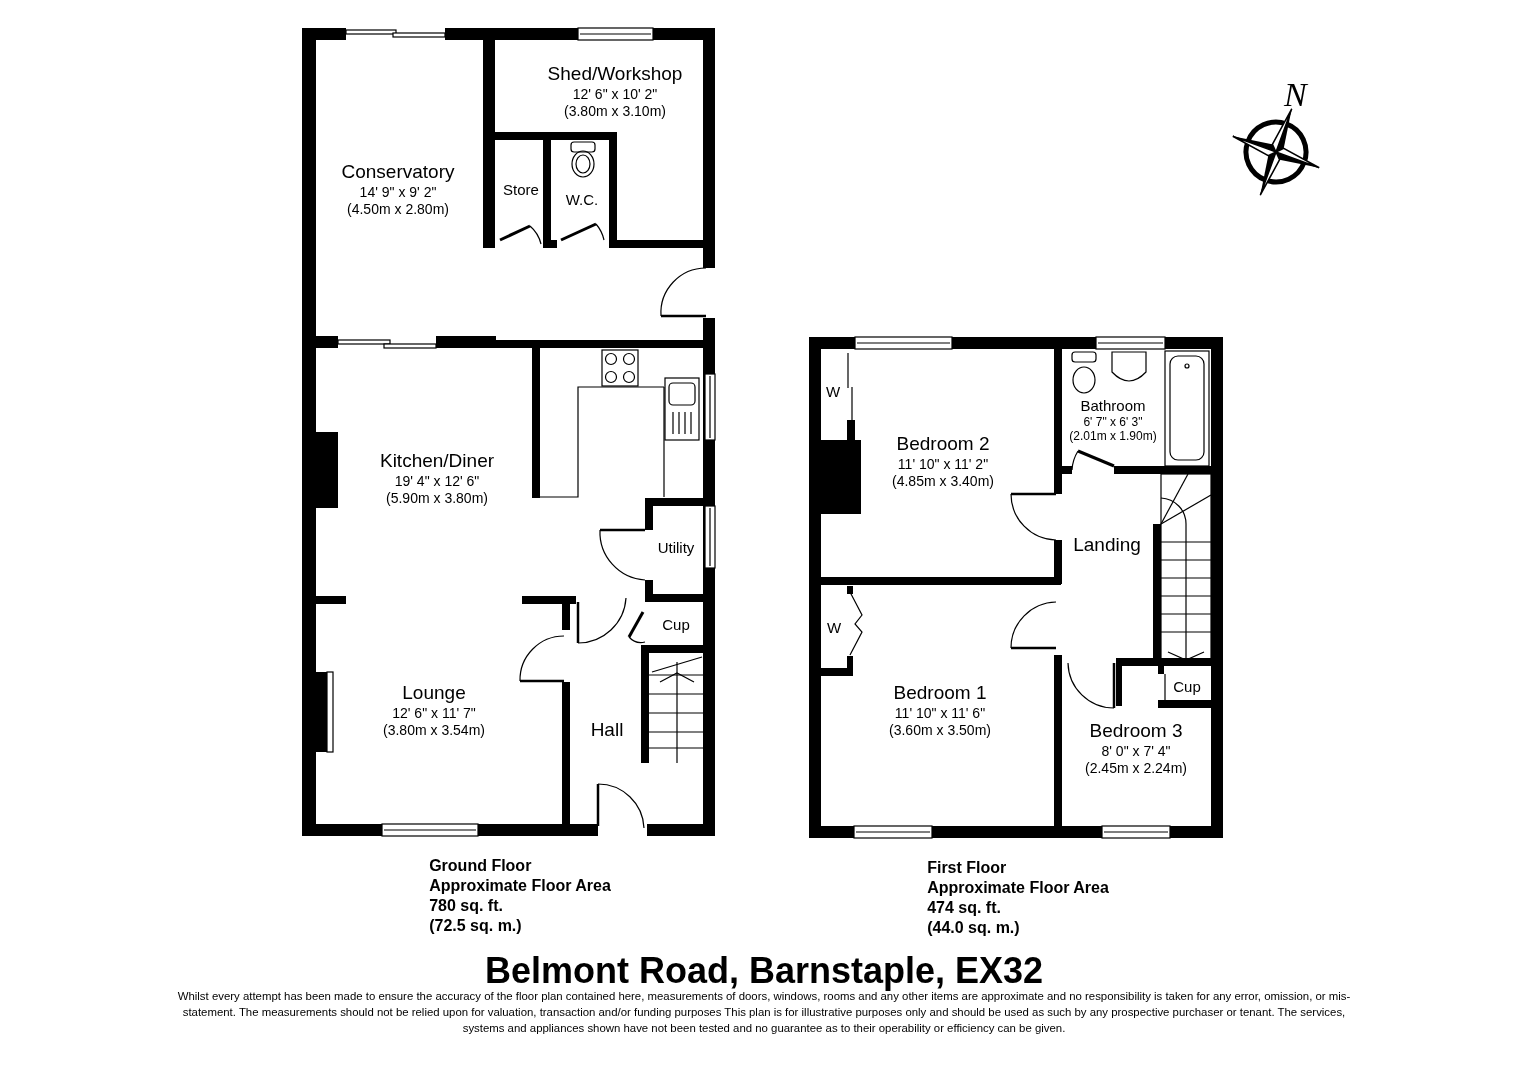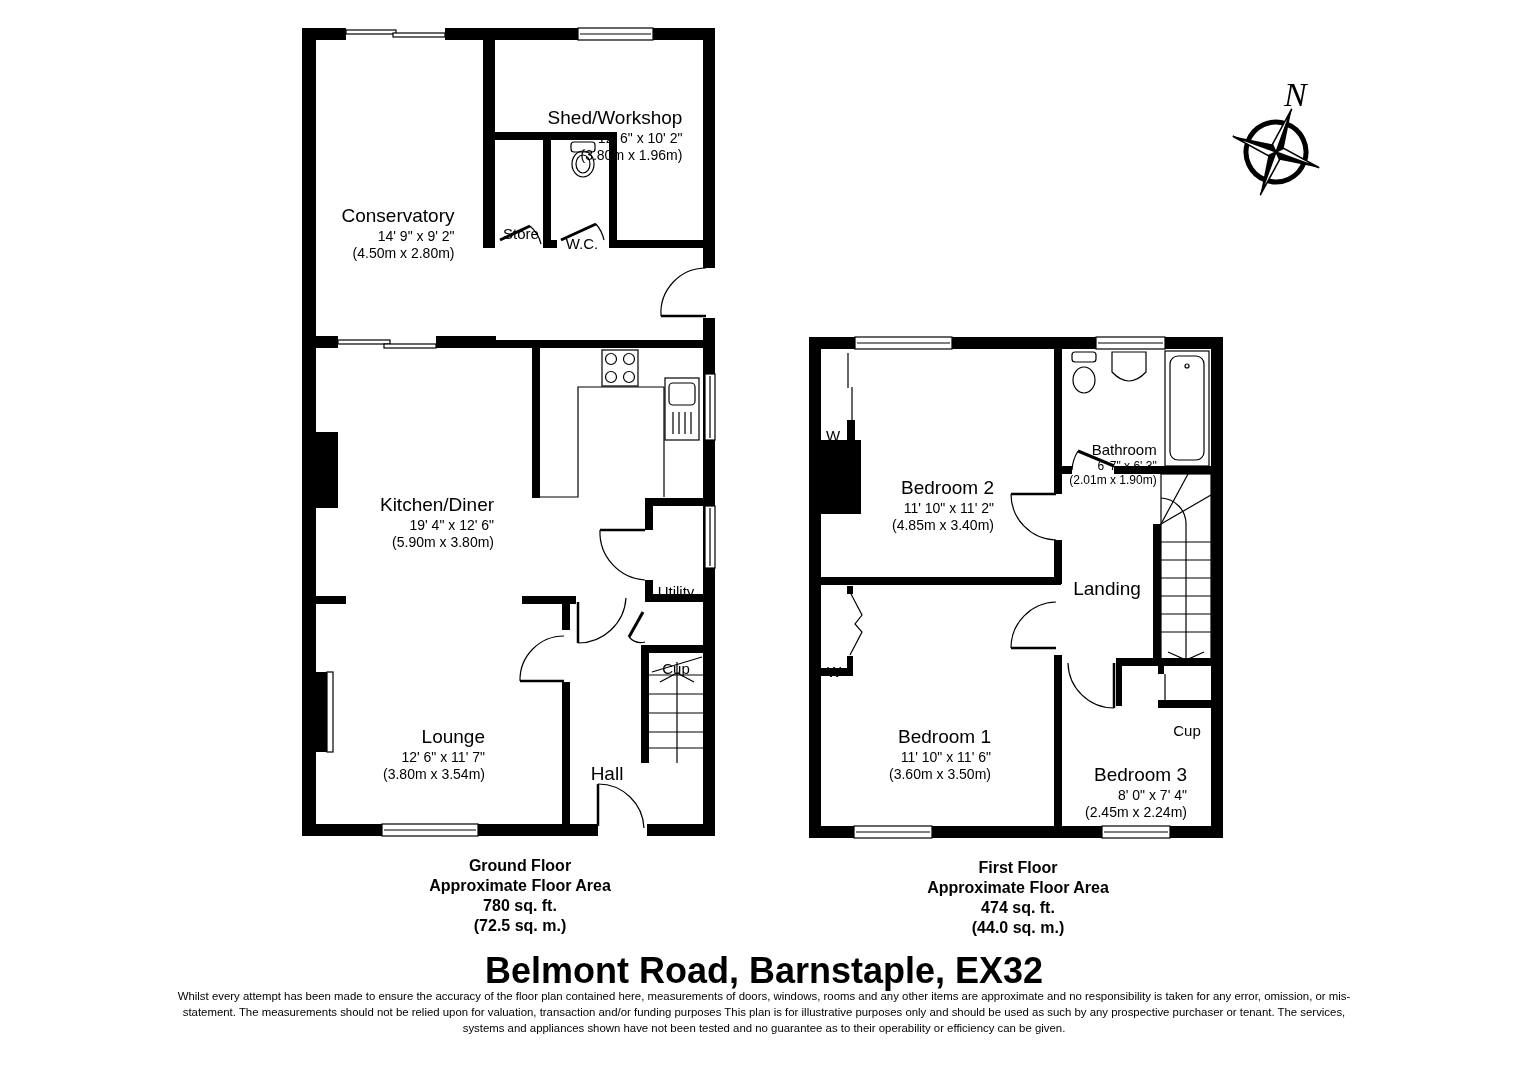--- a/index.html
+++ b/index.html
@@ -1,23 +1,23 @@
 <!DOCTYPE html>
 <html><head>
 <meta charset="utf-8">
 <style>
   html, body { margin:0; padding:0; background:#ffffff; }
   body { width:1528px; height:1080px; position:relative; overflow:hidden; font-family:"Liberation Sans", sans-serif; color:#000; }
   svg.plan { position:absolute; left:0; top:0; }
-  .lbl { position:absolute; text-align:right; white-space:nowrap; transform:translateX(-50%); line-height:1.2;margin-top:44px; }
+  .lbl { position:absolute; text-align:center; white-space:nowrap; transform:translateX(-50%); line-height:1.2; }
   .room-name { font-size:19px; }
   .room-name.sm { font-size:15px; }
   .room-dim { font-size:14px; }
   .room-dim.sm { font-size:12px; }
-  .floor-caption { position:absolute; text-align:center; transform:translateX(-50%); font-weight:bold; font-size:16px; line-height:20px; white-space:nowrap; }
+  .floor-caption { position:absolute; text-align:left; transform:translateX(-50%); font-weight:bold; font-size:16px; line-height:20px; white-space:nowrap; }
   .title { position:absolute; left:764px; top:950px; transform:translateX(-50%); font-size:36px; font-weight:bold; white-space:nowrap; }
   .disclaimer { position:absolute; left:170px; top:988px; width:1188px; font-size:11.4px; line-height:16px; text-align:center; }
   .north { position:absolute; left:1284px; top:76px; font-family:"Liberation Serif", serif; font-style:italic; font-size:34px; }
 </style>
 </head>
 <body>
 
 <svg class="plan" width="1528" height="1080" viewBox="0 0 1528 1080" xmlns="http://www.w3.org/2000/svg">
   <g fill="#000" stroke="none">
 
@@ -222,21 +222,21 @@
     <polygon points="46,0 6,6 0,0" fill="#000"></polygon>
     <polygon points="46,0 6,-6 0,0" fill="#fff" stroke="#000" stroke-width="1.5"></polygon>
   </g>
 </svg>
 
 <div class="north">N</div>
 
 <div class="lbl" style="left:615px;top:63px;">
   <div class="room-name">Shed/Workshop</div>
   <div class="room-dim">12' 6" x 10' 2"</div>
-  <div class="room-dim">(3.80m x 1.96m)</div>
+  <div class="room-dim">(3.80m x 3.10m)</div>
 </div>
 <div class="lbl" style="left:398px;top:161px;">
   <div class="room-name">Conservatory</div>
   <div class="room-dim">14' 9" x 9' 2"</div>
   <div class="room-dim">(4.50m x 2.80m)</div>
 </div>
 <div class="lbl" style="left:521px;top:181px;">
   <div class="room-name sm">Store</div>
 </div>
 <div class="lbl" style="left:582px;top:191px;">

